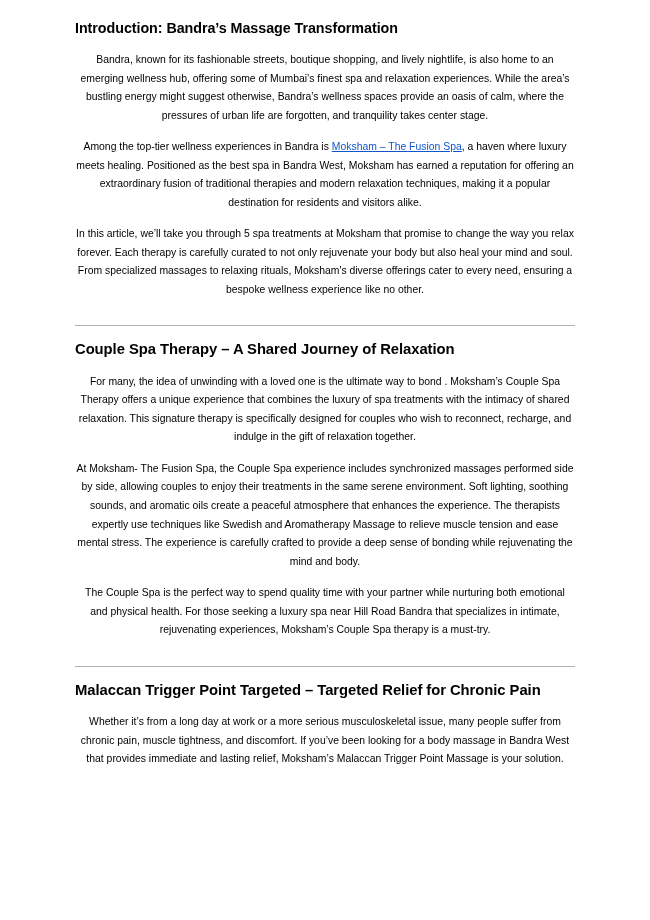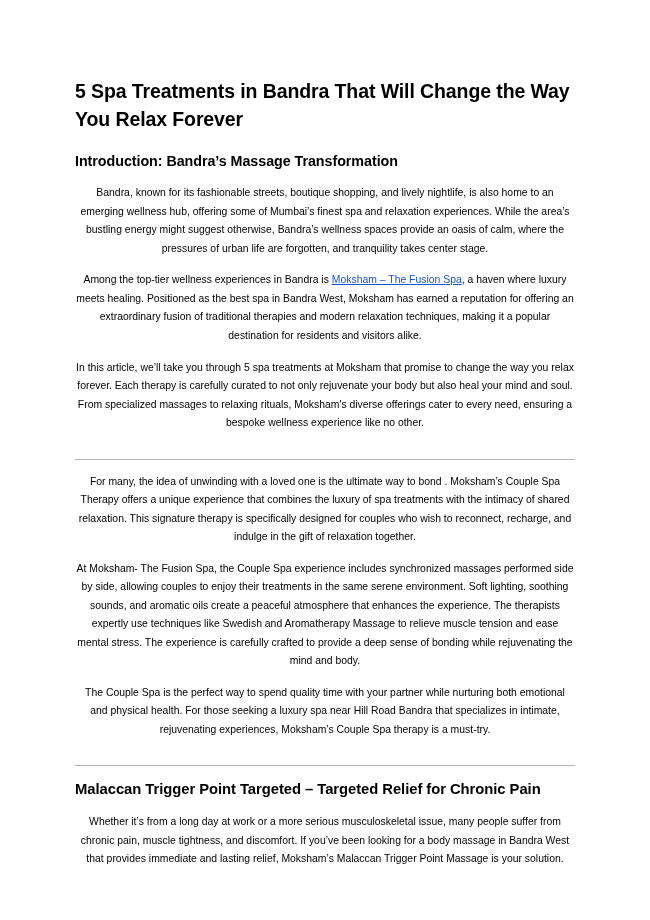--- a/index.html
+++ b/index.html
@@ -84,32 +84,32 @@
     width: 500px;
     height: 0;
   }
 </style>
 </head>
 <body>
 
 <div class="page">
   <div class="content">
 
-    <h1 class="doc-title">5 Spa Treatments in Bandra That Will Change the Way You Relax Forever</h1>
 
     <h2 class="sub-heading">Introduction: Bandra’s Massage Transformation</h2>
 
     <p class="body-text">Bandra, known for its fashionable streets, boutique shopping, and lively nightlife, is also home to an emerging wellness hub, offering some of Mumbai’s finest spa and relaxation experiences. While the area’s bustling energy might suggest otherwise, Bandra’s wellness spaces provide an oasis of calm, where the pressures of urban life are forgotten, and tranquility takes center stage.</p>
 
     <p class="body-text"><span>Among the top-tier wellness experiences in Bandra is </span><a class="inline-link" href="#">Moksham – The Fusion Spa</a><span>, a haven where luxury meets healing. Positioned as the best spa in Bandra West, Moksham has earned a reputation for offering an extraordinary fusion of traditional therapies and modern relaxation techniques, making it a popular destination for residents and visitors alike.</span></p>
 
     <p class="body-text">In this article, we’ll take you through 5 spa treatments at Moksham that promise to change the way you relax forever. Each therapy is carefully curated to not only rejuvenate your body but also heal your mind and soul. From specialized massages to relaxing rituals, Moksham's diverse offerings cater to every need, ensuring a bespoke wellness experience like no other.</p>
 
     <hr class="divider">
 
+    <h3 class="section-heading">Couple Spa Therapy – A Shared Journey of Relaxation</h3>
 
     <p class="body-text">For many, the idea of unwinding with a loved one is the ultimate way to bond . Moksham’s Couple Spa Therapy offers a unique experience that combines the luxury of spa treatments with the intimacy of shared relaxation. This signature therapy is specifically designed for couples who wish to reconnect, recharge, and indulge in the gift of relaxation together.</p>
 
 
     <p class="body-text">At Moksham- The Fusion Spa, the Couple Spa experience includes synchronized massages performed side by side, allowing couples to enjoy their treatments in the same serene environment. Soft lighting, soothing sounds, and aromatic oils create a peaceful atmosphere that enhances the experience. The therapists expertly use techniques like Swedish and Aromatherapy Massage to relieve muscle tension and ease mental stress. The experience is carefully crafted to provide a deep sense of bonding while rejuvenating the mind and body.</p>
 
     <p class="body-text">The Couple Spa is the perfect way to spend quality time with your partner while nurturing both emotional and physical health. For those seeking a luxury spa near Hill Road Bandra that specializes in intimate, rejuvenating experiences, Moksham’s Couple Spa therapy is a must-try.</p>
 
     <hr class="divider">
 

